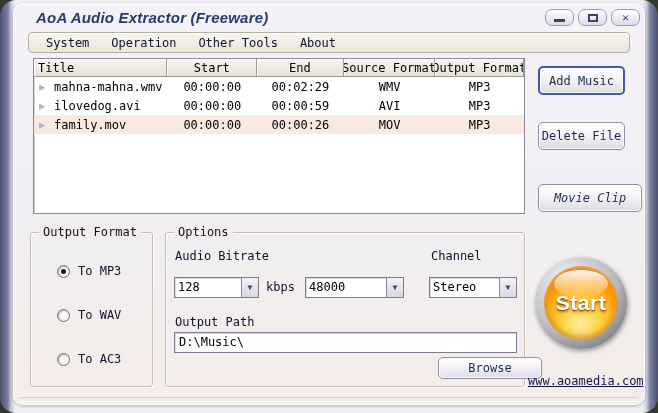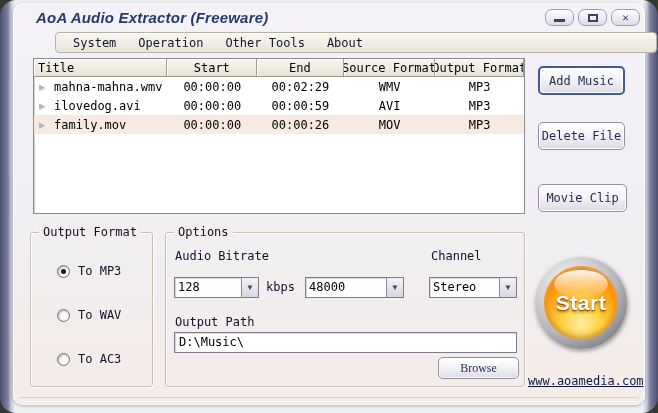--- a/index.html
+++ b/index.html
@@ -46,21 +46,21 @@
   .glyph-min { width: 11px; height: 3px; background: #3a4070; margin-top: 6px; }
   .glyph-max { width: 10px; height: 8px; border: 2px solid #3a4070; }
   .glyph-close { font-size: 11px; font-weight: bold; color: #3a4070; line-height: 1; }
   
   .menubar {
     position: absolute; left: 15px; top: 29px; width: 602px; height: 21px;
     background: linear-gradient(180deg, #f8f6f1, #e8e5da);
     border: 1px solid #b5b2a4; border-radius: 4px;
     box-shadow: inset 0 1px 0 #fff;
     display: flex; align-items: center; gap: 22px; padding-left: 17px;
-    font-size: 12px; color: #14142a; margin-left: 27px;
+    font-size: 12px; color: #14142a;
   }
   .menu-item { cursor: default; white-space: pre; }
   
   .table {
     position: absolute; left: 20px; top: 55px; width: 492px; height: 156px;
     background: #fff; border: 1px solid #8a8a92;
     box-shadow: inset 1px 1px 0 rgba(130,130,140,.35);
     overflow: hidden;
   }
   .thead { display: flex; height: 18px; }
@@ -88,21 +88,21 @@
     position: absolute; border-radius: 5px; border: 1px solid #8f8fa3;
     background: linear-gradient(180deg, #ffffff, #f1eff4 55%, #dddae4);
     box-shadow: inset 0 0 0 1px #fdfdfe;
     color: #1c2b52; font-size: 12px; font-family: "DejaVu Sans Mono", monospace;
     display: flex; align-items: center; justify-content: center;
     cursor: default; white-space: pre;
   }
   .btn.focused { border: 2px solid #4656a0; }
   .btn-add    { left: 525px; top: 63px;  width: 87px; height: 29px; }
   .btn-delete { left: 525px; top: 119px; width: 87px; height: 28px; }
-  .btn-movie  { left: 525px; top: 181px; width: 89px; height: 28px; }
+  .btn-movie  { left: 525px; top: 181px; width: 104px; height: 28px; font-style: italic; }
   
   .group {
     position: absolute; border: 1px solid #c6beb6; border-radius: 3px;
     box-shadow: inset 1px 1px 0 #fff, 1px 1px 0 #fff;
   }
   .group-label {
     position: absolute; top: -8px; left: 8px; background: #f2edec;
     padding: 0 4px; font-size: 12px; color: #101028; white-space: pre;
   }
   .group-output { left: 17px;  top: 229px; width: 123px; height: 155px; }
@@ -278,21 +278,21 @@
       </div>
 
       <div class="combo" style="left:263px; top:44px; width:88px;">
         <span class="combo-text">Stereo</span>
         <span class="combo-arrow">▼</span>
       </div>
 
       <span class="opt-label" style="left:9px; top:82px;">Output Path</span>
       <div class="text-input" style="left:8px; top:99px; width:343px; height:21px;">D:\Music\</div>
 
-      <div class="btn" style="left:272px; top:124px; width:81px; height:22px;font-family:Liberation Serif, serif;">Browse</div>
+      <div class="btn" style="left:272px; top:124px; width:104px; height:22px;">Browse</div>
     </div>
 
     <div class="start-wrap">
       <div class="start-ring">
         <div class="start-face">
           <span class="start-gloss"></span>
           <span class="start-label">Start</span>
         </div>
       </div>
     </div>

